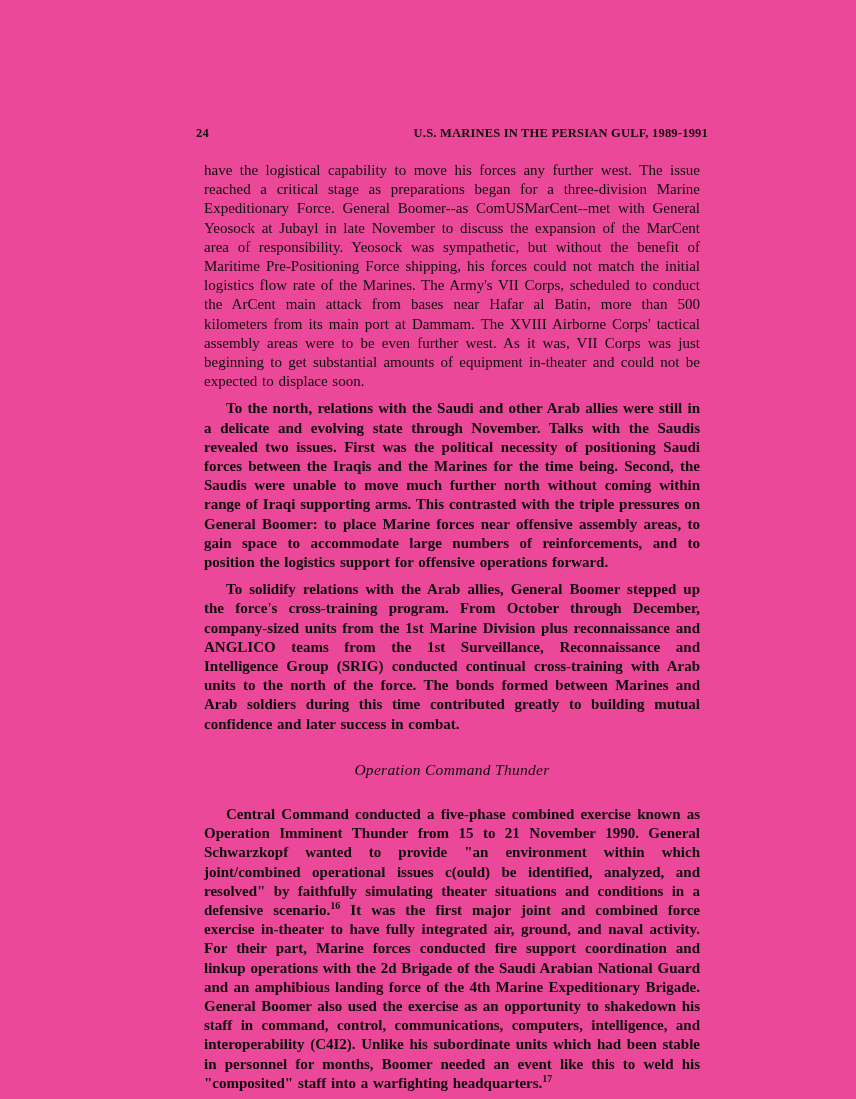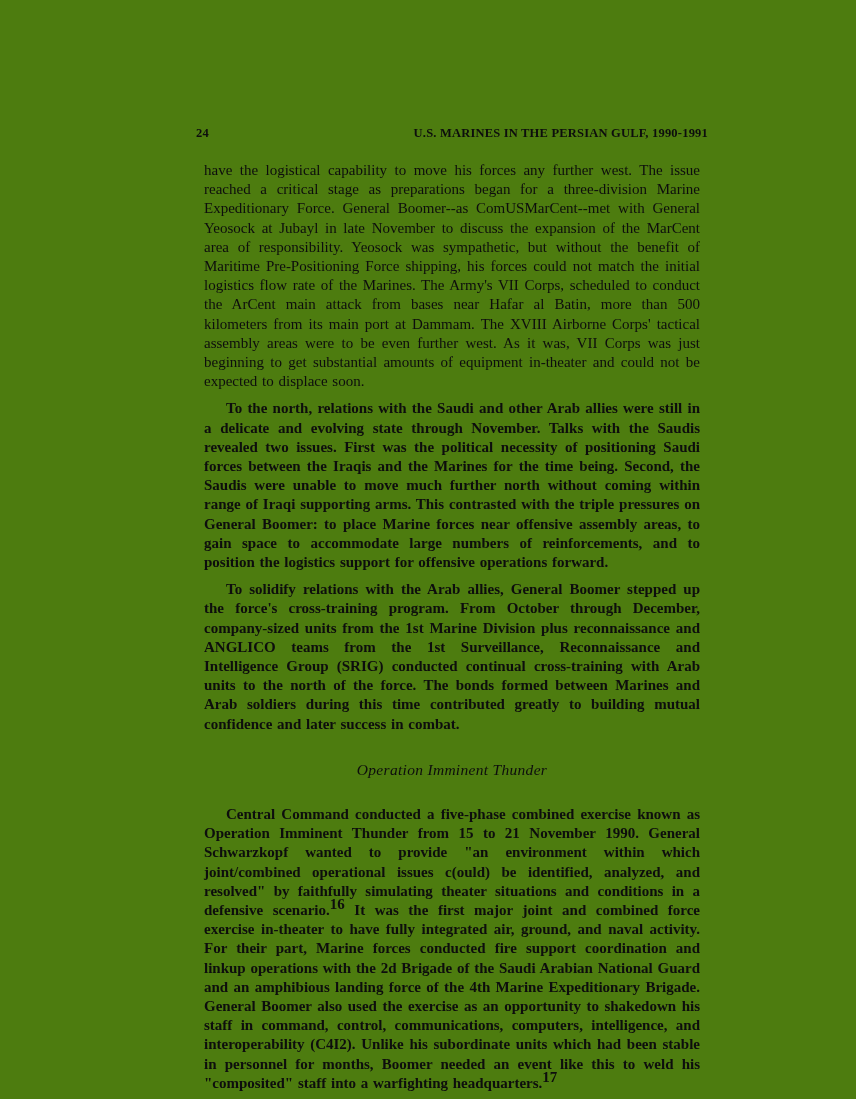--- a/index.html
+++ b/index.html
@@ -4,21 +4,21 @@
 <style>
   html, body {
     margin: 0;
     padding: 0;
     background: #e8e8e8;
   }
   .page {
     position: relative;
     width: 856px;
     height: 1099px;
-    background: #4d7c0f;
+    background: #ec4899;
     font-family: "Liberation Serif", "DejaVu Serif", serif;
     color: #0d0d0d;
     overflow: hidden;
   }
   .content {
     position: absolute;
     left: 196px;
     top: 126px;
     width: 512px;
   }
@@ -50,40 +50,40 @@
   }
   h2.section-heading {
     margin: 27px 0 26px 0;
     font-size: 15.5px;
     font-weight: 400;
     font-style: italic;
     text-align: center;
     letter-spacing: 0.3px;
   }
   sup.footnote-ref {
-    font-size: 15px;
+    font-size: 10px;
     line-height: 0;
     vertical-align: super;
   }
 </style>
 </head>
 <body>
 
 <div class="page">
   <div class="content">
 
     <div class="running-head">
       <span class="page-number">24</span>
-      <span class="running-title">U.S. MARINES IN THE PERSIAN GULF, 1990-1991</span>
+      <span class="running-title">U.S. MARINES IN THE PERSIAN GULF, 1989-1991</span>
     </div>
 
     <p class="body-para">have the logistical capability to move his forces any further west. The issue reached a critical stage as preparations began for a three-division Marine Expeditionary Force. General Boomer--as ComUSMarCent--met with General Yeosock at Jubayl in late November to discuss the expansion of the MarCent area of responsibility. Yeosock was sympathetic, but without the benefit of Maritime Pre-Positioning Force shipping, his forces could not match the initial logistics flow rate of the Marines. The Army's VII Corps, scheduled to conduct the ArCent main attack from bases near Hafar al Batin, more than 500 kilometers from its main port at Dammam. The XVIII Airborne Corps' tactical assembly areas were to be even further west. As it was, VII Corps was just beginning to get substantial amounts of equipment in-theater and could not be expected to displace soon.</p>
 
     <p class="body-para indent">To the north, relations with the Saudi and other Arab allies were still in a delicate and evolving state through November. Talks with the Saudis revealed two issues. First was the political necessity of positioning Saudi forces between the Iraqis and the Marines for the time being. Second, the Saudis were unable to move much further north without coming within range of Iraqi supporting arms. This contrasted with the triple pressures on General Boomer: to place Marine forces near offensive assembly areas, to gain space to accommodate large numbers of reinforcements, and to position the logistics support for offensive operations forward.</p>
 
     <p class="body-para indent">To solidify relations with the Arab allies, General Boomer stepped up the force's cross-training program. From October through December, company-sized units from the 1st Marine Division plus reconnaissance and ANGLICO teams from the 1st Surveillance, Reconnaissance and Intelligence Group (SRIG) conducted continual cross-training with Arab units to the north of the force. The bonds formed between Marines and Arab soldiers during this time contributed greatly to building mutual confidence and later success in combat.</p>
 
-    <h2 class="section-heading">Operation Imminent Thunder</h2>
+    <h2 class="section-heading">Operation Command Thunder</h2>
 
     <p class="body-para indent"><span>Central Command conducted a five-phase combined exercise known as Operation Imminent Thunder from 15 to 21 November 1990. General Schwarzkopf wanted to provide "an environment within which joint/combined operational issues c(ould) be identified, analyzed, and resolved" by faithfully simulating theater situations and conditions in a defensive scenario.</span><sup class="footnote-ref">16</sup><span> It was the first major joint and combined force exercise in-theater to have fully integrated air, ground, and naval activity. For their part, Marine forces conducted fire support coordination and linkup operations with the 2d Brigade of the Saudi Arabian National Guard and an amphibious landing force of the 4th Marine Expeditionary Brigade. General Boomer also used the exercise as an opportunity to shakedown his staff in command, control, communications, computers, intelligence, and interoperability (C4I2). Unlike his subordinate units which had been stable in personnel for months, Boomer needed an event like this to weld his "composited" staff into a warfighting headquarters.</span><sup class="footnote-ref">17</sup></p>
 
   </div>
 </div>
 
 </body></html>

